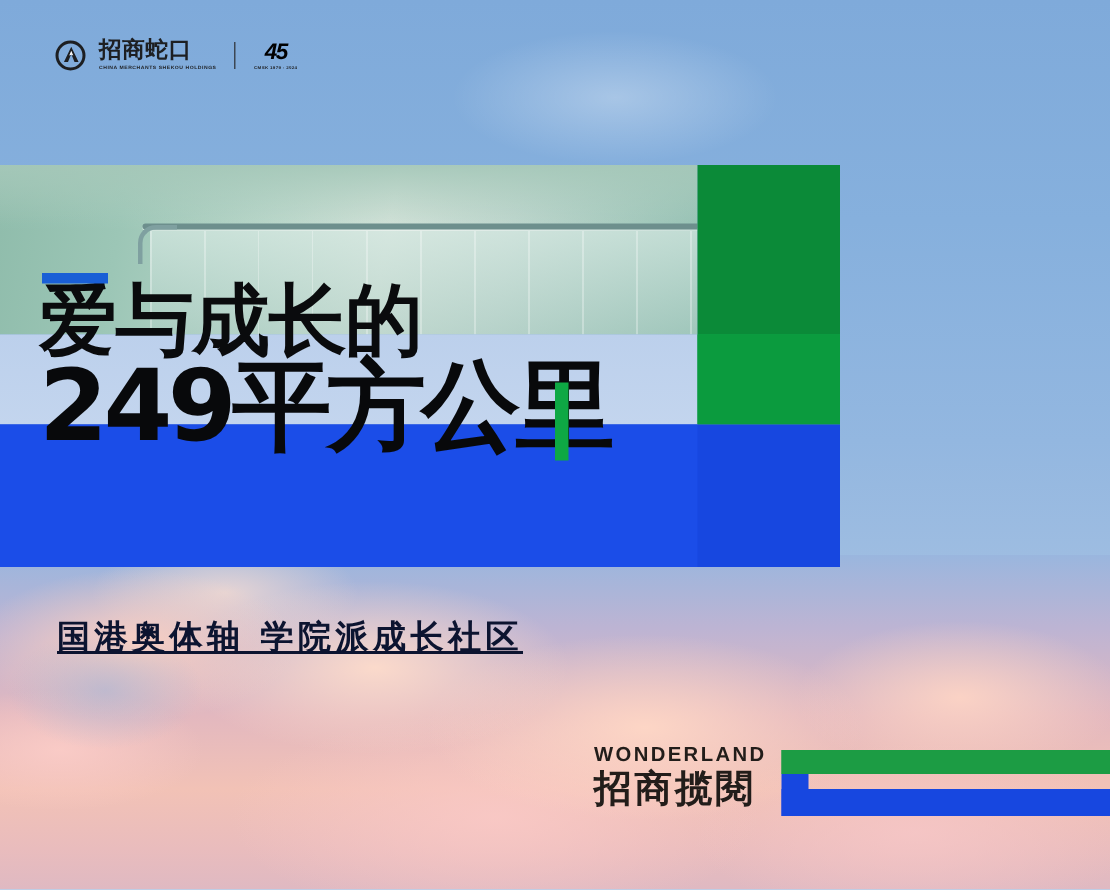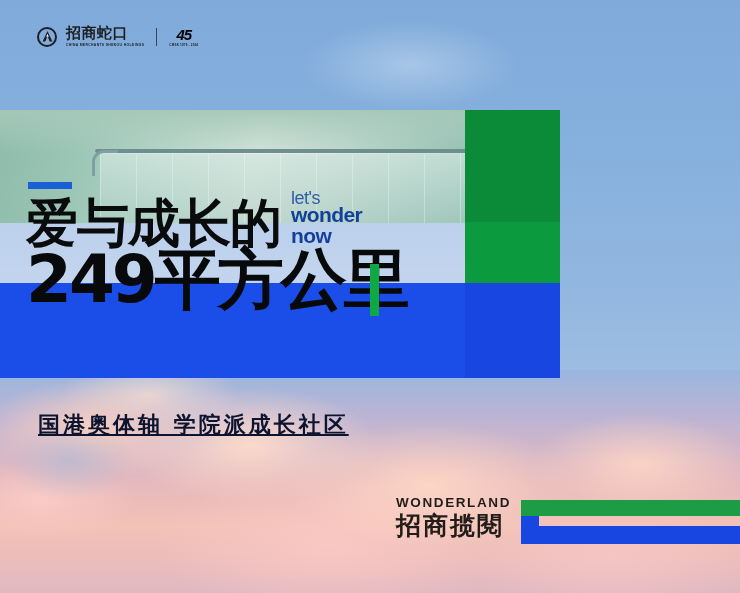--- a/index.html
+++ b/index.html
@@ -271,25 +271,20 @@
     <div class="slab-right"></div>
 
     <div class="blue-band">
       <div class="blue-band-inner"></div>
     </div>
 
     <div class="headline">
       <div class="line1">
         <span class="cn-big">爱与成长的</span>
         <span class="tick"></span>
-        <span class="en-lock">
-          <span class="lets">let's</span>
-          <span class="wonder">wonder</span>
-          <span class="now">now</span>
-        </span>
       </div>
       <div class="line2">
         <span class="cn-huge">249平方公里</span>
         <span class="green-stroke"></span>
       </div>
     </div>
 
     <div class="subtitle">国港奥体轴  学院派成长社区</div>
   </div>
 

